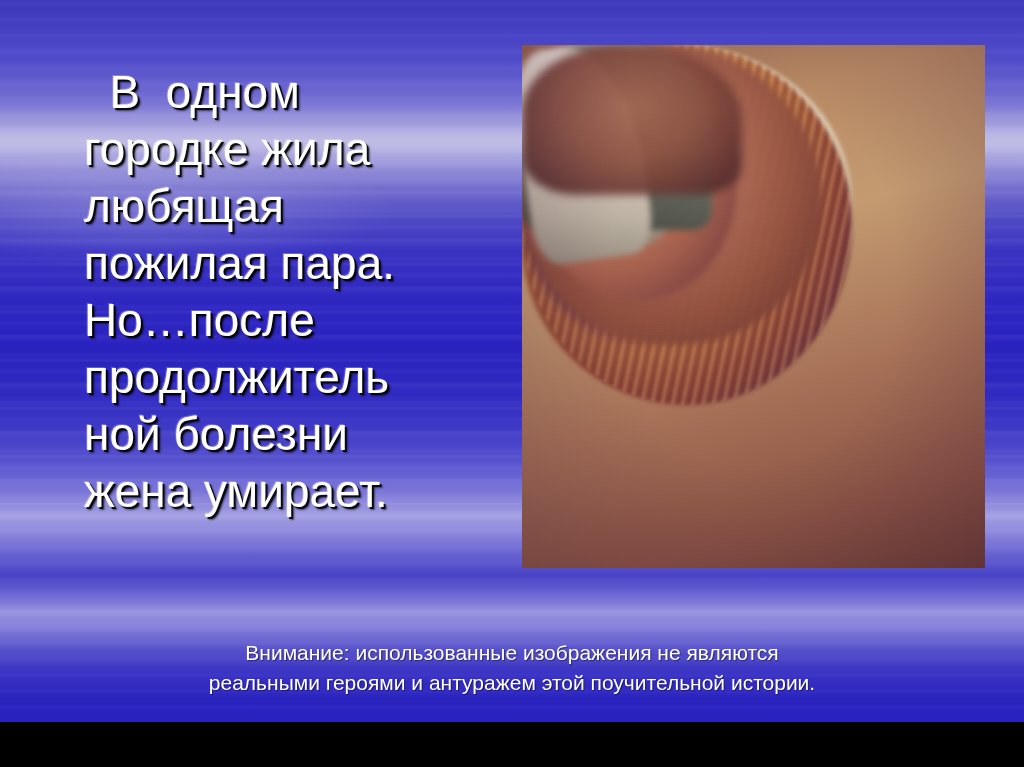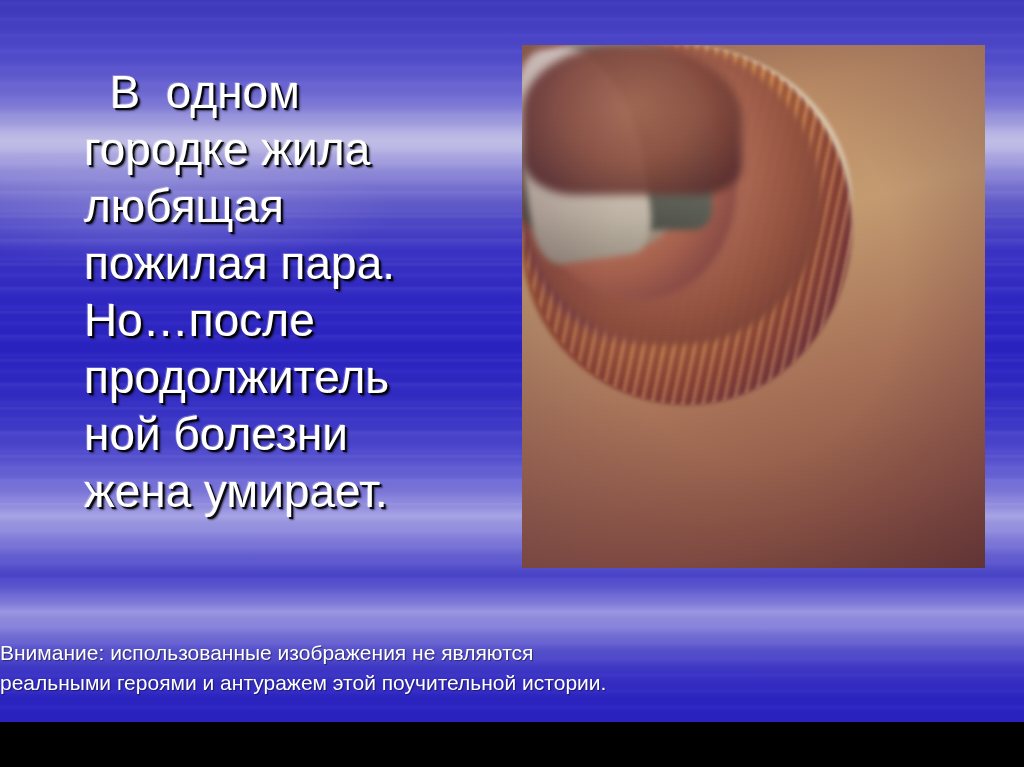--- a/index.html
+++ b/index.html
@@ -240,21 +240,21 @@
   .ph-vignette {
     background: radial-gradient(ellipse at 50% 45%, rgba(0,0,0,0) 45%, rgba(60,20,50,0.28) 100%);
   }
 
   
   .caption {
     position: absolute;
     left: 0;
     right: 0;
     top: 638px;
-    text-align: left;
+    text-align: center;
     color: #ffffff;
     font-size: 21px;
     line-height: 30px;
     font-weight: 400;
     white-space: pre-line;
     text-shadow: 1px 1px 1px rgba(0,0,0,0.45);
   }
 </style>
 </head>
 <body>

